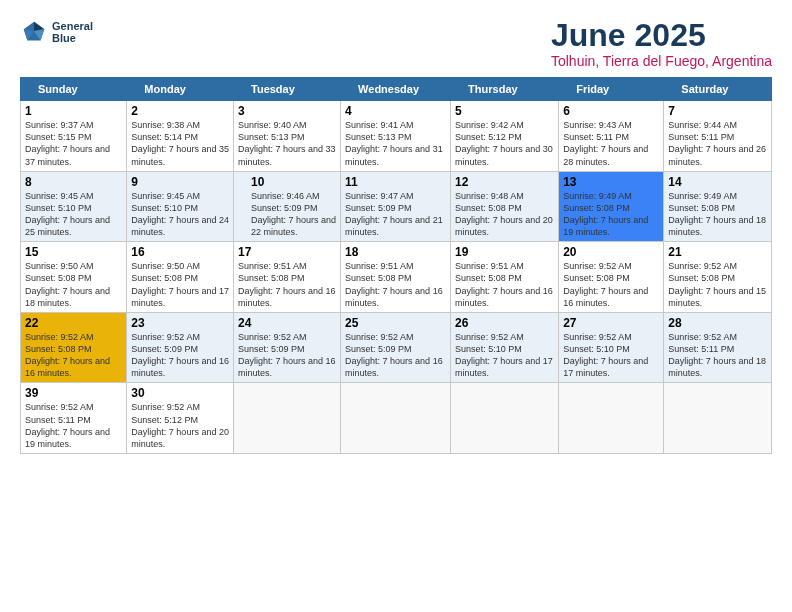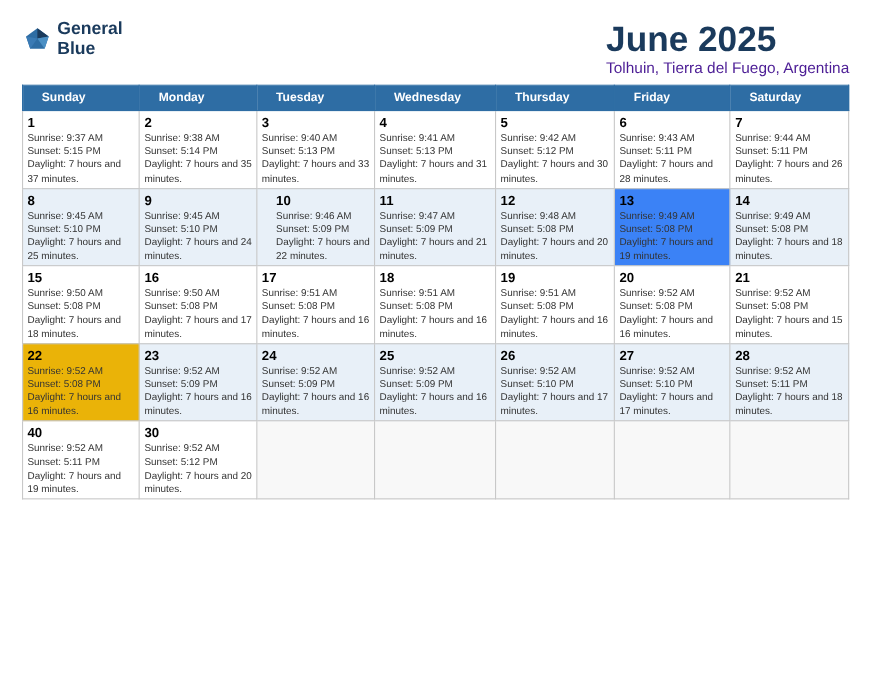--- a/index.html
+++ b/index.html
@@ -21,41 +21,41 @@
       justify-content: space-between;
       align-items: flex-start;
       margin-bottom: 8px;
     }
     .logo {
       display: flex;
       align-items: center;
       gap: 4px;
     }
     .logo-text {
-      font-size: 16px;
+      font-size: 11px;
       font-weight: bold;
       color: #1a3a5c;
       line-height: 1.1;
     }
     .logo-icon {
       width: 28px;
       height: 28px;
     }
     .title-area {
       text-align: left;
     }
     .month-title {
       font-size: 32px;
       font-weight: bold;
       color: #1a3a5c;
       line-height: 1.1;
     }
     .location-title {
       font-size: 14px;
-      color: #4c1d95;
+      color: #be185d;
       font-weight: normal;
     }
     .calendar-table {
       width: 100%;
       border-collapse: collapse;
       font-size: 10px;
     }
     .calendar-table th {
       background: #2e6da4;
       color: #fff;
@@ -243,21 +243,21 @@
         <span class="day-num">27</span>
         <span class="day-info">Sunrise: 9:52 AM<br>Sunset: 5:10 PM<br>Daylight: 7 hours and 17 minutes.</span>
       </td>
           <td style="background: rgb(232, 240, 248);">
         <span class="day-num">28</span>
         <span class="day-info">Sunrise: 9:52 AM<br>Sunset: 5:11 PM<br>Daylight: 7 hours and 18 minutes.</span>
       </td>
         </tr>
         <tr>
           <td>
-        <span class="day-num">40</span>
+        <span class="day-num">39</span>
         <span class="day-info">Sunrise: 9:52 AM<br>Sunset: 5:11 PM<br>Daylight: 7 hours and 19 minutes.</span>
       </td>
           <td>
         <span class="day-num">30</span>
         <span class="day-info">Sunrise: 9:52 AM<br>Sunset: 5:12 PM<br>Daylight: 7 hours and 20 minutes.</span>
       </td>
           <td class="empty-cell" style="background: rgb(245, 245, 245);"></td>
           <td class="empty-cell" style="background: rgb(245, 245, 245);"></td>
           <td class="empty-cell" style="background: rgb(245, 245, 245);"></td>
           <td class="empty-cell" style="background: rgb(245, 245, 245);"></td>

